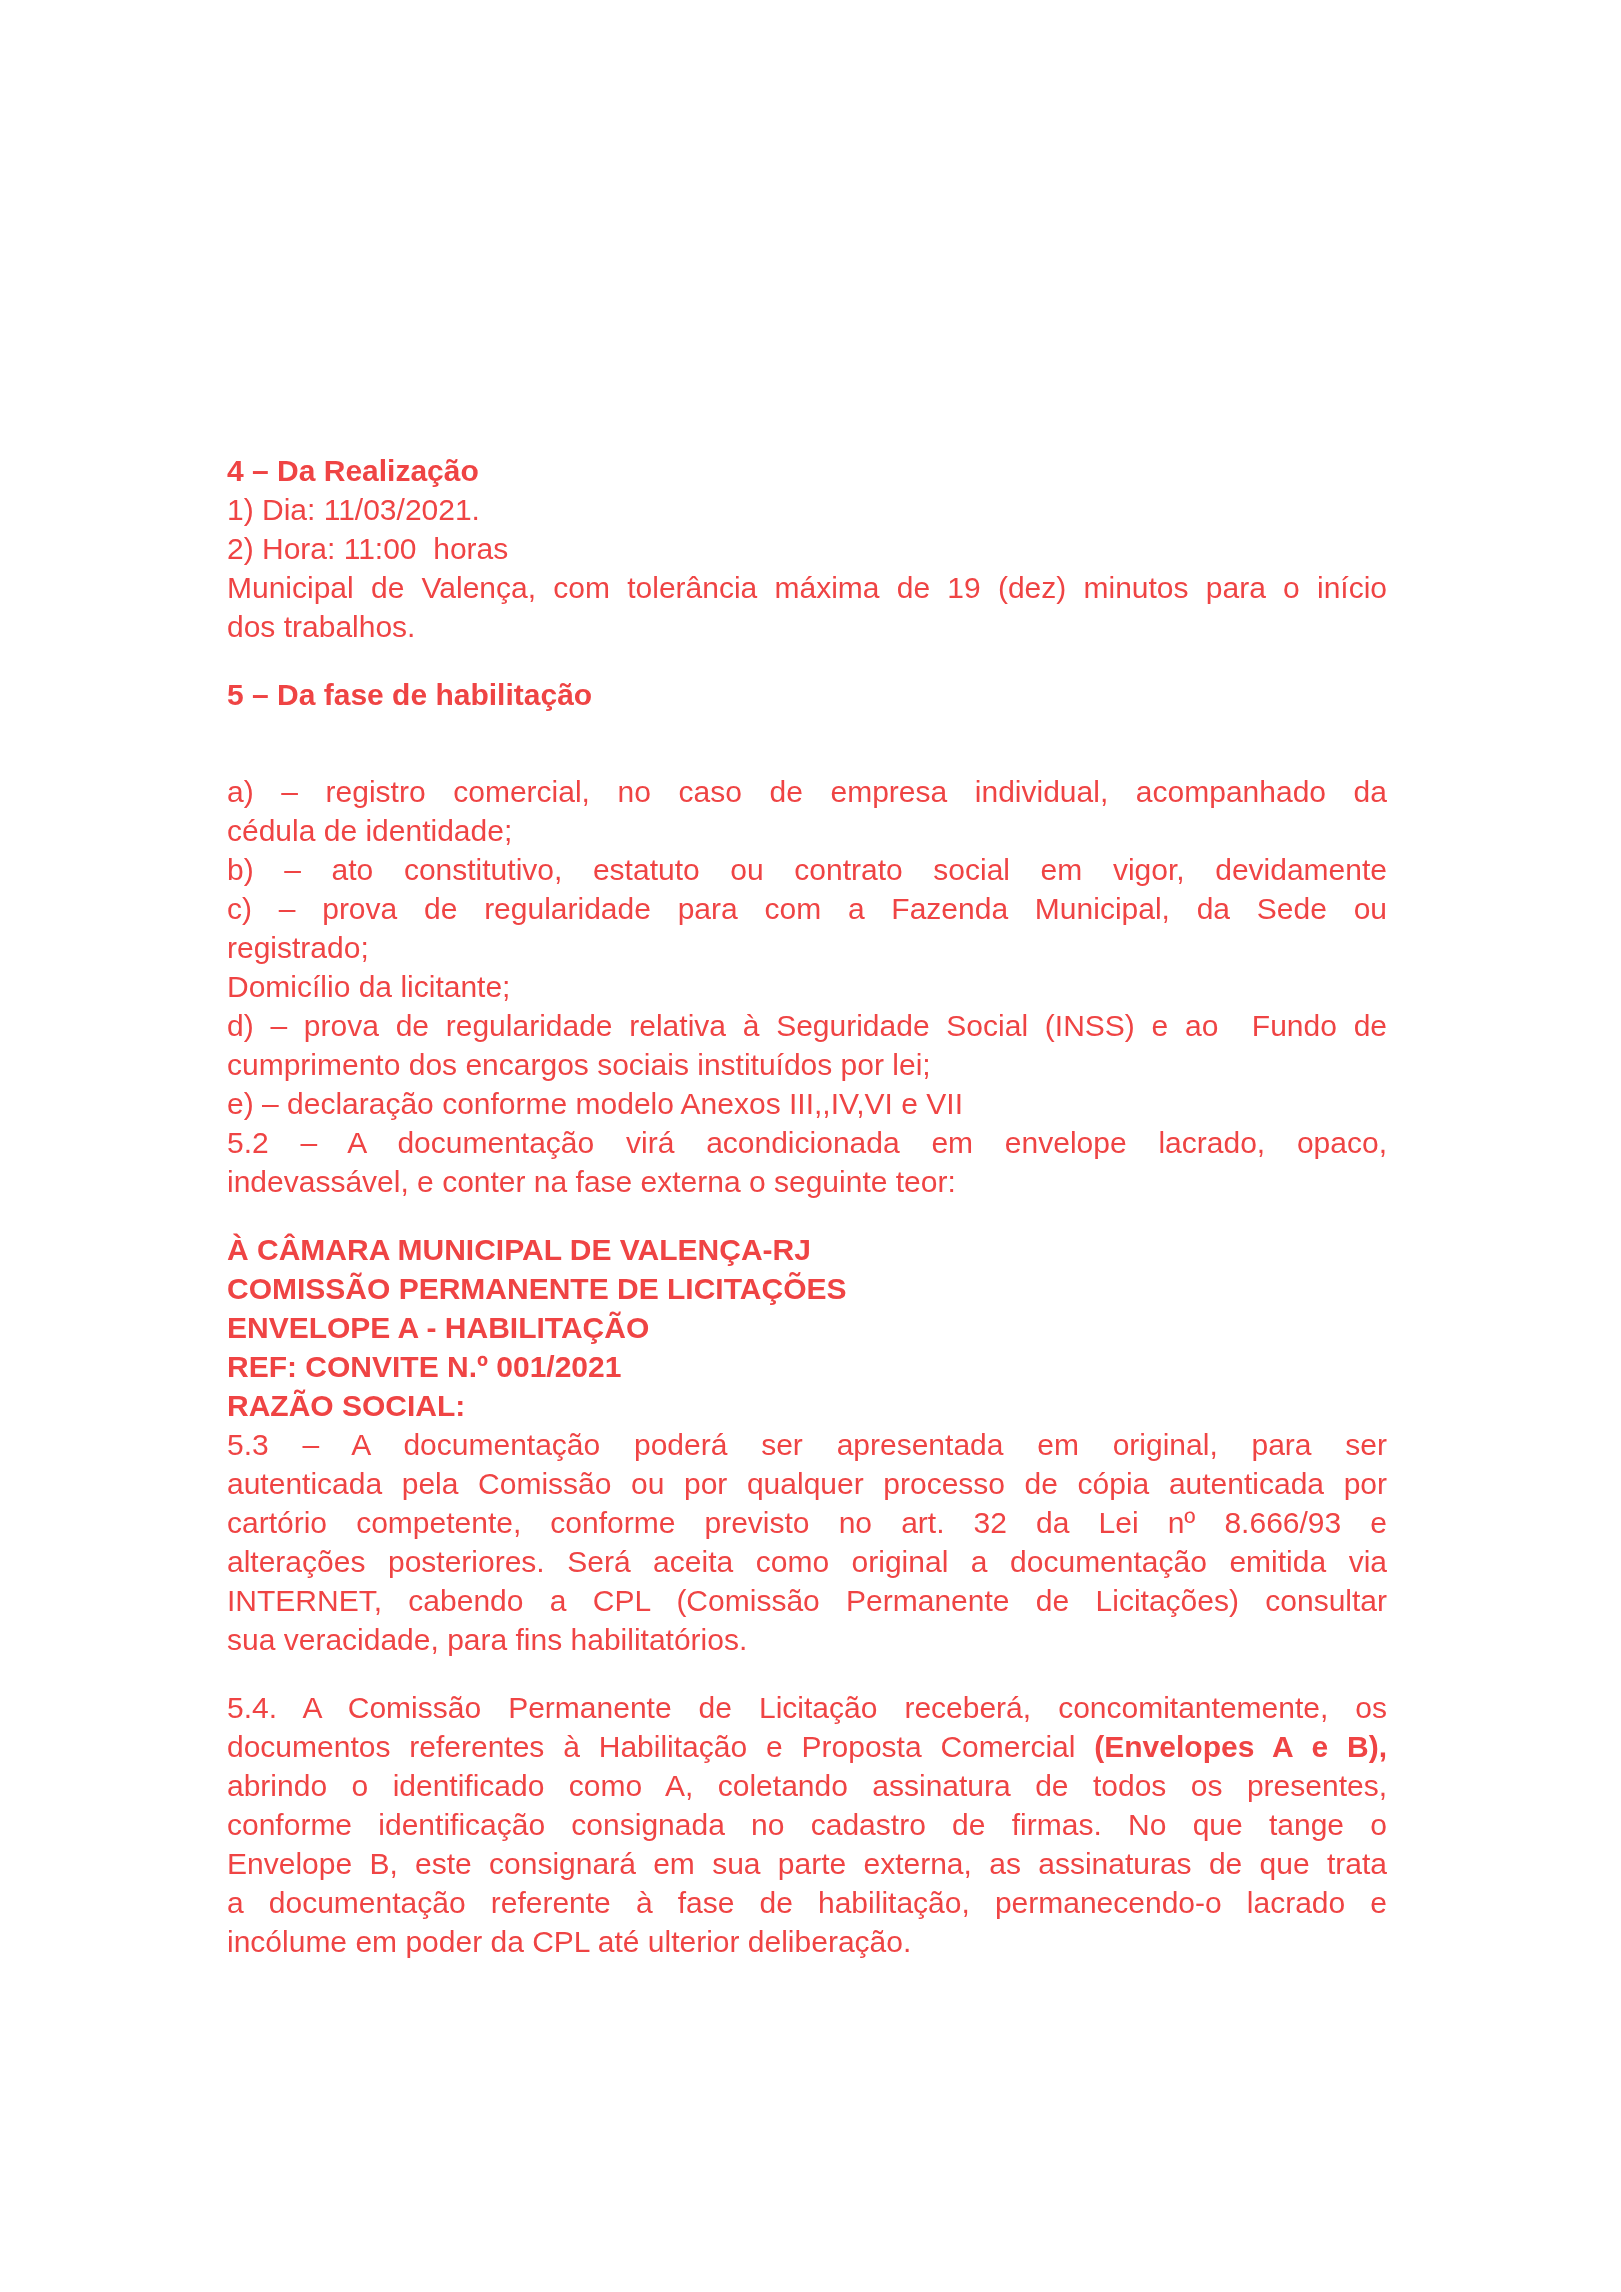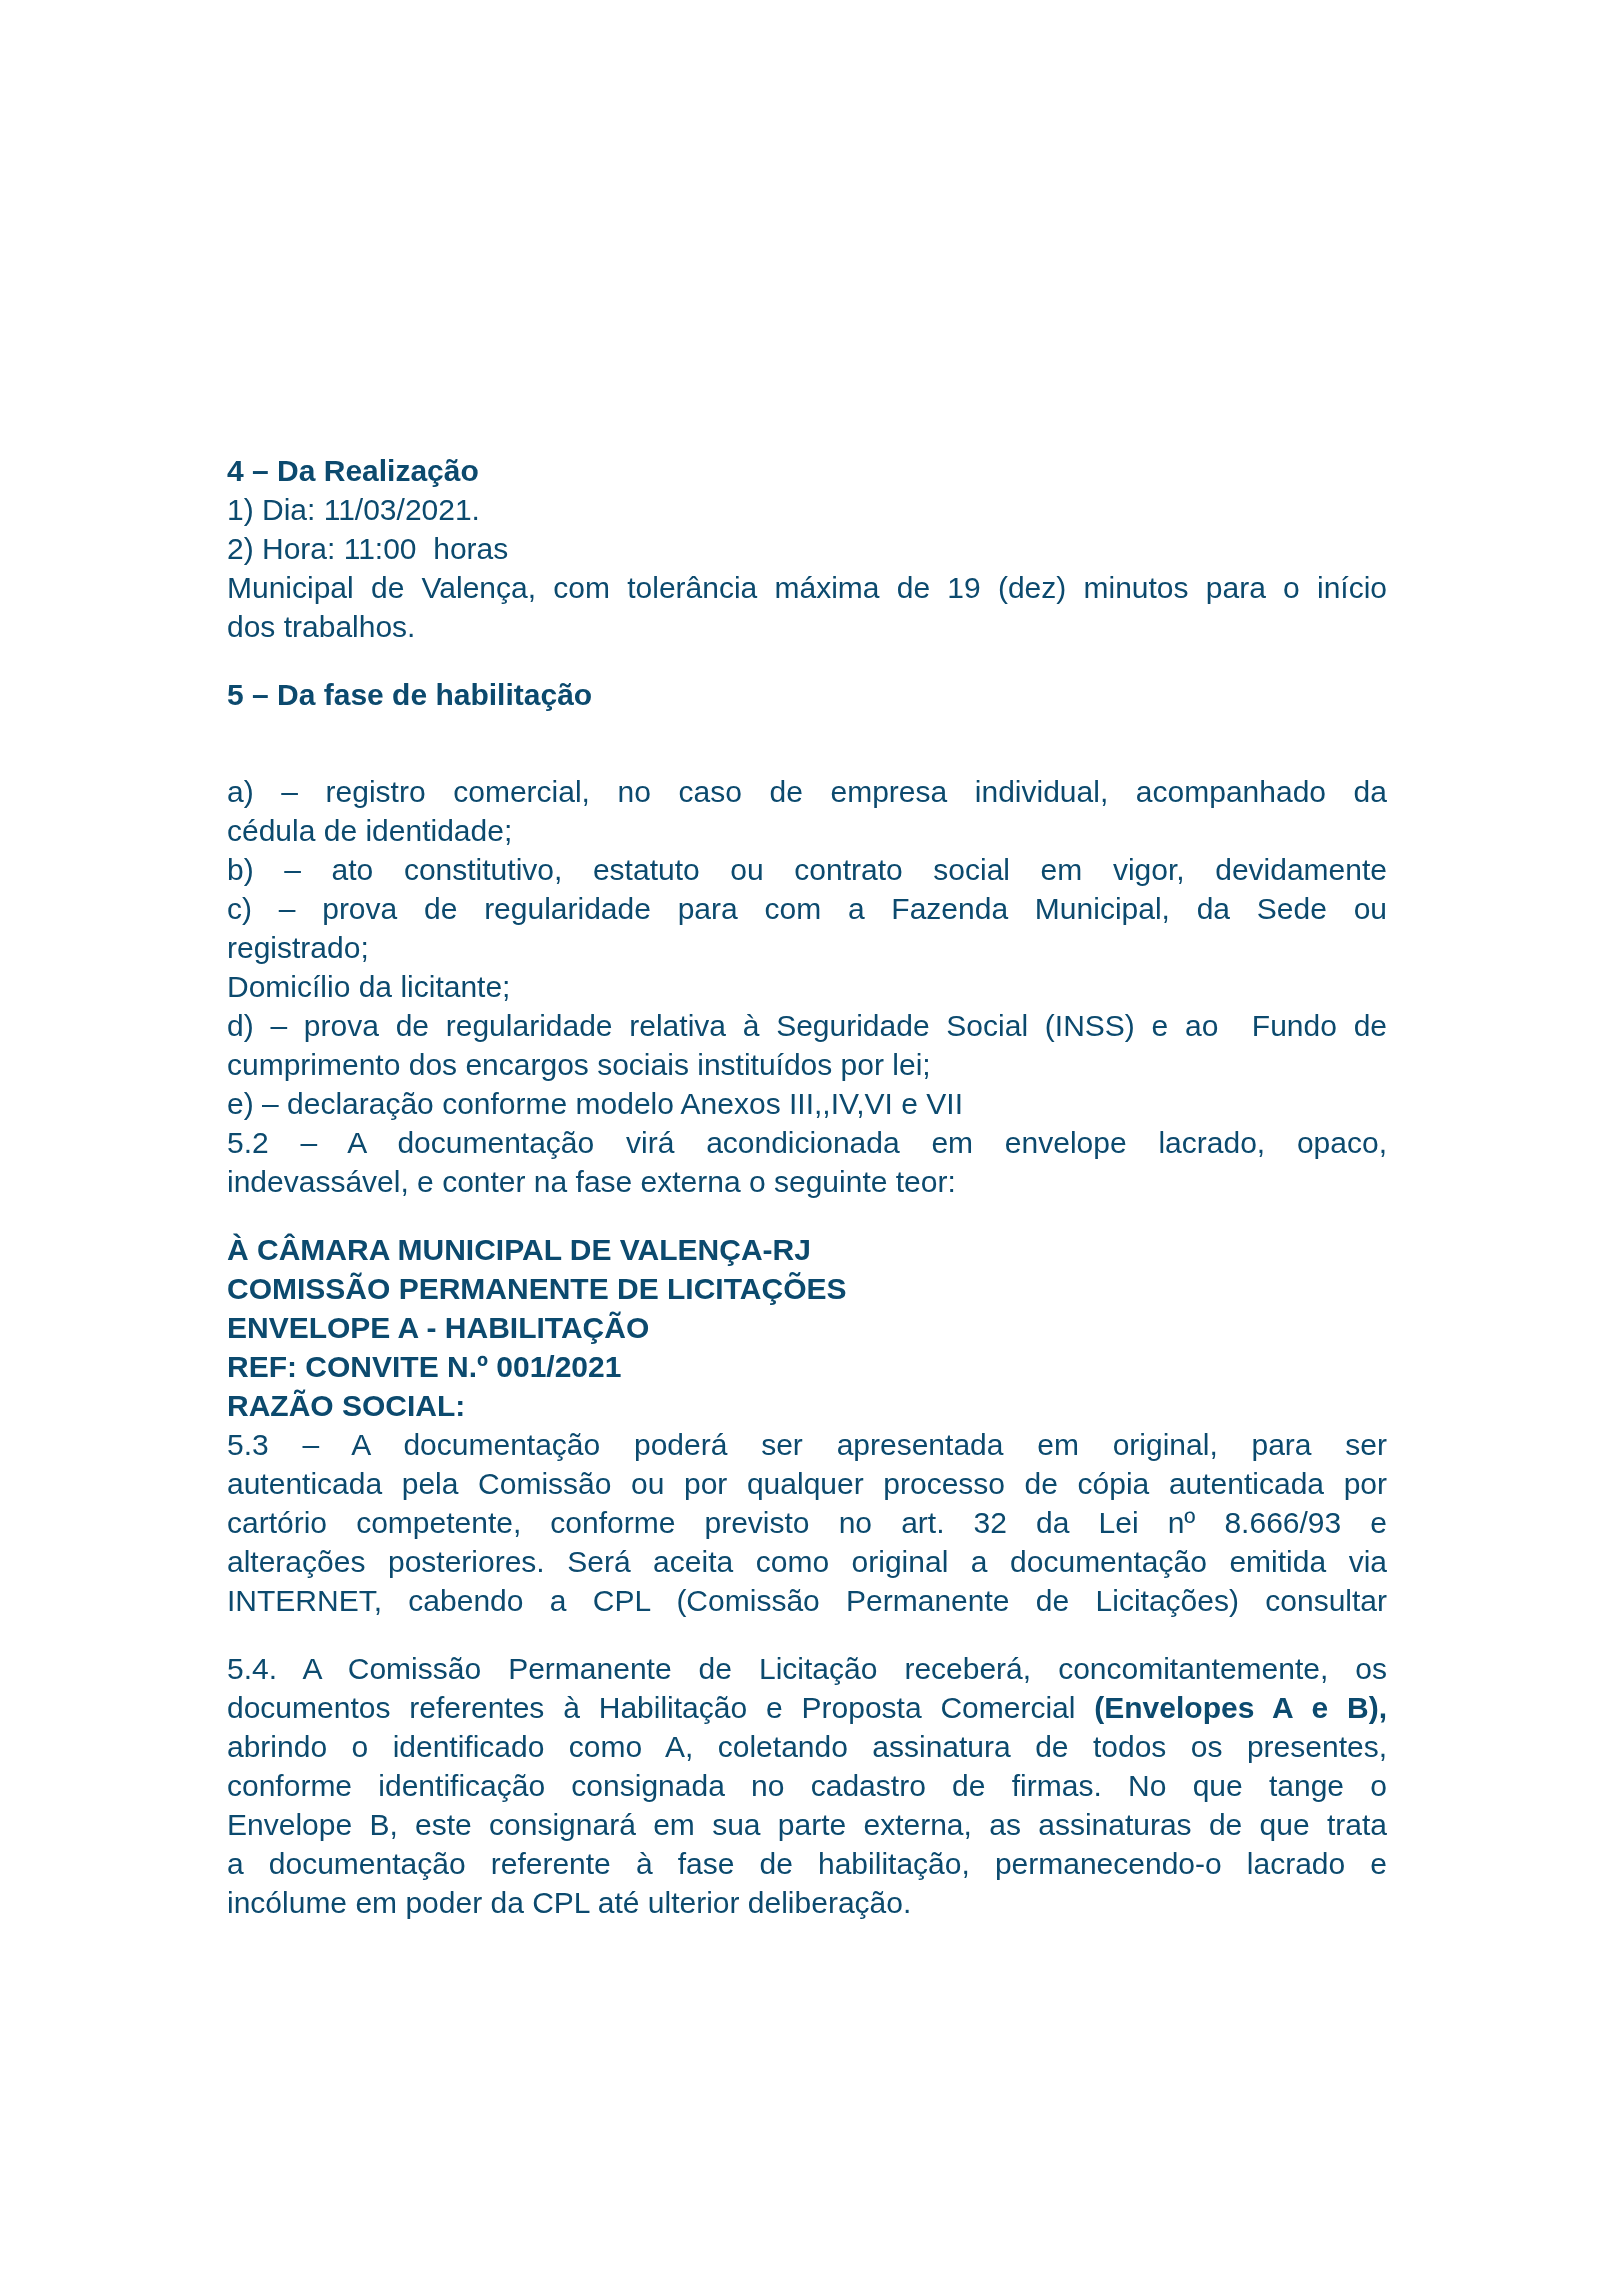--- a/index.html
+++ b/index.html
@@ -5,21 +5,21 @@
   * { box-sizing: border-box; }
   html, body { margin: 0; padding: 0; }
   body { background: #ffffff; }
   .page {
     position: relative;
     width: 1621px;
     height: 2293px;
     background: #ffffff;
     overflow: hidden;
     font-family: "Liberation Sans", sans-serif;
-    color: #0c4a6e;
+    color: #ef4444;
   }
   .doc {
     position: absolute;
     left: 227px;
     top: 451px;
     width: 1160px;
     font-size: 30px;
     line-height: 39px;
   }
   .line { height: 39px; white-space: nowrap; }
@@ -56,20 +56,21 @@
       <div class="line"><span class="seg bold">À CÂMARA MUNICIPAL DE VALENÇA-RJ</span></div>
       <div class="line"><span class="seg bold">COMISSÃO PERMANENTE DE LICITAÇÕES</span></div>
       <div class="line"><span class="seg bold">ENVELOPE A - HABILITAÇÃO</span></div>
       <div class="line"><span class="seg bold">REF: CONVITE N.º 001/2021</span></div>
       <div class="line"><span class="seg bold">RAZÃO SOCIAL:</span></div>
       <div class="line just"><span class="seg">5.3 – A documentação poderá ser apresentada em original, para ser</span></div>
       <div class="line just"><span class="seg">autenticada pela Comissão ou por qualquer processo de cópia autenticada por</span></div>
       <div class="line just"><span class="seg">cartório competente, conforme previsto no art. 32 da Lei nº 8.666/93 e</span></div>
       <div class="line just"><span class="seg">alterações posteriores. Será aceita como original a documentação emitida via</span></div>
       <div class="line just"><span class="seg">INTERNET, cabendo a CPL (Comissão Permanente de Licitações) consultar</span></div>
+      <div class="line"><span class="seg">sua veracidade, para fins habilitatórios.</span></div>
       <div class="spacer"></div>
       <div class="line just"><span class="seg">5.4. A Comissão Permanente de Licitação receberá, concomitantemente, os</span></div>
       <div class="line just"><span class="seg">documentos referentes à Habilitação e Proposta Comercial </span><span class="seg bold">(Envelopes A e B),</span></div>
       <div class="line just"><span class="seg">abrindo o identificado como A, coletando assinatura de todos os presentes,</span></div>
       <div class="line just"><span class="seg">conforme identificação consignada no cadastro de firmas. No que tange o</span></div>
       <div class="line just"><span class="seg">Envelope B, este consignará em sua parte externa, as assinaturas de que trata</span></div>
       <div class="line just"><span class="seg">a documentação referente à fase de habilitação, permanecendo-o lacrado e</span></div>
       <div class="line"><span class="seg">incólume em poder da CPL até ulterior deliberação.</span></div>
     </div>
 </div>

